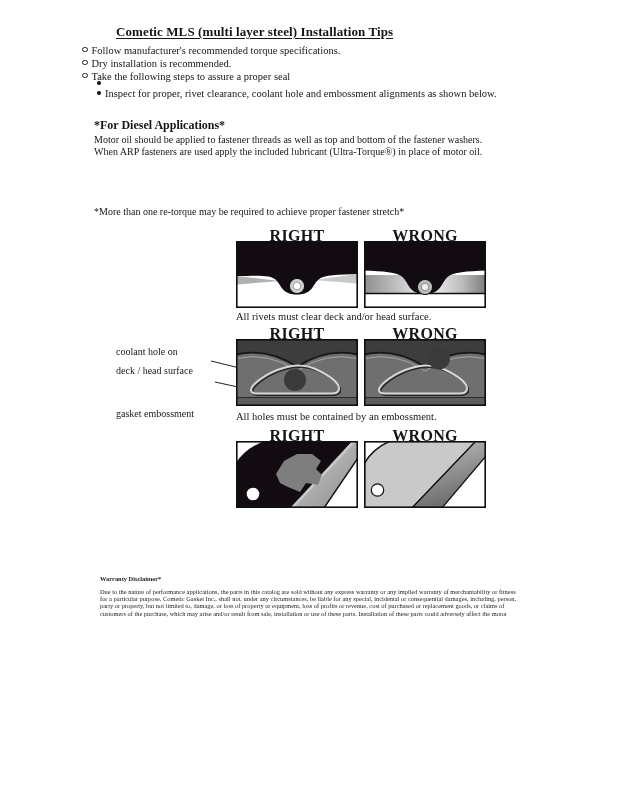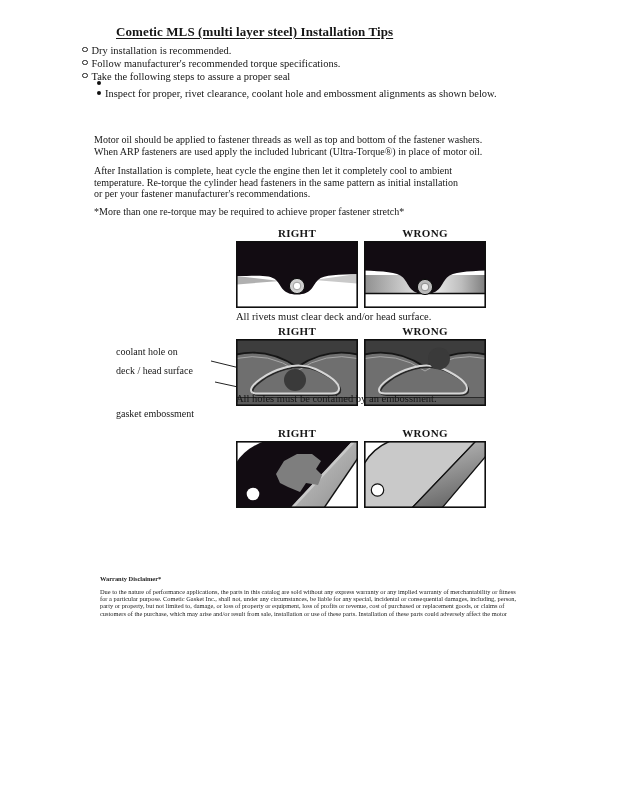--- a/index.html
+++ b/index.html
@@ -13,29 +13,29 @@
   .b-row{display:flex;align-items:baseline;}
   .mk{flex:0 0 auto;display:inline-block;position:relative;top:-2px;margin-right:4px;}
   .mk-o{width:3.5px;height:3.5px;border:1px solid #222;border-radius:50%;}
   .mk-dot{width:4px;height:4px;background:#111;border-radius:50%;}
   .sub{margin-left:15px;}
 
   .h2{position:absolute;left:94px;top:118px;font-size:12px;font-weight:bold;}
   .para{position:absolute;left:94px;width:470px;font-size:10px;line-height:11.7px;white-space:pre-line;}
   .p1{top:134px;}.p2{top:165px;}.p3{top:206px;}
 
-  .fh{position:absolute;width:122px;text-align:center;font-size:11px;font-weight:bold;letter-spacing:.3px;}
+  .fh{position:absolute;width:122px;text-align:center;font-size:16px;font-weight:bold;letter-spacing:.3px;}
   .c1{left:236px;}.c2{left:364px;}
   .r1h{top:227px;}.r2h{top:325px;}.r3h{top:427px;}
   .fbox{position:absolute;width:122px;height:67px;}
   .r1b{top:241px;}.r2b{top:339px;}.r3b{top:441px;}
   .fsvg{display:block;width:122px;height:67px;}
 
   .cap{position:absolute;left:236px;font-size:10.5px;line-height:11.5px;white-space:pre-line;}
-  .cap1{top:311px;}.cap2{top:393px;text-align:right;}.cap3{top:513px;}
+  .cap1{top:311px;}.cap2{top:411px;text-align:right;}.cap3{top:513px;}
 
   .flabel{position:absolute;font-size:10px;line-height:19px;text-align:left;white-space:pre-line;}
   .lab1{left:116px;top:342px;width:93px;}
   .lab2{left:116px;top:376px;width:96px;margin-top:28px;}
   .leaders{position:absolute;left:205px;top:352px;width:100px;height:45px;overflow:visible;}
 
   .disc{position:absolute;left:100px;top:575px;width:420px;font-size:6.4px;line-height:7.15px;color:#1d1d1d;}
   .disc .dh{font-weight:bold;margin:0 0 6px 0;}
   .disc p{margin:0 0 5.5px 0;white-space:pre-line;}
 
@@ -44,44 +44,42 @@
 </head>
 <body>
 
 <div class="page">
 
   <div class="title">Cometic MLS (multi layer steel) Installation Tips</div>
 
   <div class="bullets">
     <div class="b-row">
       <span class="mk mk-o"></span>
-      <span>Dry installation is recommended.</span>
+      <span>Follow manufacturer's recommended torque specifications.</span>
     </div>
     <div class="b-row">
       <span class="mk mk-o"></span>
-      <span>Follow manufacturer's recommended torque specifications.</span>
+      <span>Dry installation is recommended.</span>
     </div>
     <div class="b-row">
       <span class="mk mk-o"></span>
       <span>Take the following steps to assure a proper seal</span>
     </div>
     <div class="b-row sub">
       <span class="mk mk-dot"></span>
     </div>
     <div class="b-row sub">
       <span class="mk mk-dot"></span>
       <span>Inspect for proper, rivet clearance, coolant hole and embossment alignments as shown below.</span>
     </div>
   </div>
 
+  <div class="h2">*For Diesel Applications*</div>
   <div class="para p1">Motor oil should be applied to fastener threads as well as top and bottom of the fastener washers.
 When ARP fasteners are used apply the included lubricant (Ultra-Torque®) in place of motor oil.</div>
-  <div class="para p2">After Installation is complete, heat cycle the engine then let it completely cool to ambient
-temperature. Re-torque the cylinder head fasteners in the same pattern as initial installation
-or per your fastener manufacturer's recommendations.</div>
   <div class="para p3">*More than one re-torque may be required to achieve proper fastener stretch*</div>
 
   <div class="fh c1 r1h">RIGHT</div>
   <div class="fh c2 r1h">WRONG</div>
 
   <div class="fbox c1 r1b">
     <svg class="fsvg" viewBox="0 0 122 67">
       <rect x="0" y="0" width="122" height="67" fill="#ffffff"></rect>
       <polygon points="1,35 44,40 1,43.5" fill="#b0b0b0"></polygon>
       <polygon points="121,33 78,39 121,42.5" fill="#c9c9c9"></polygon>

